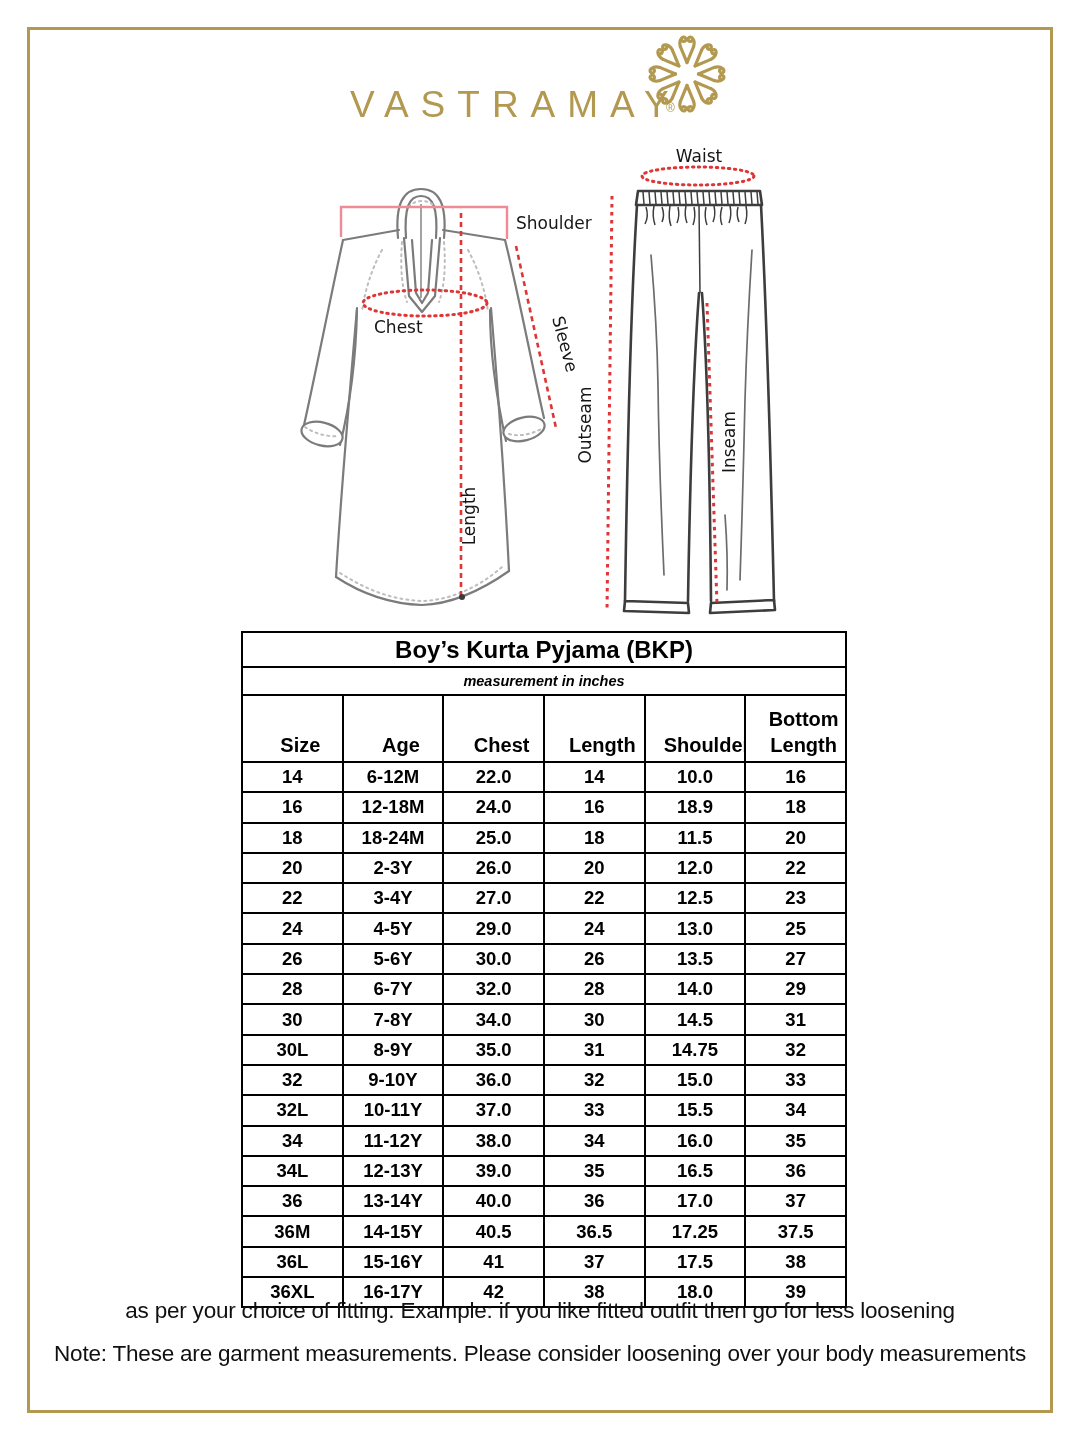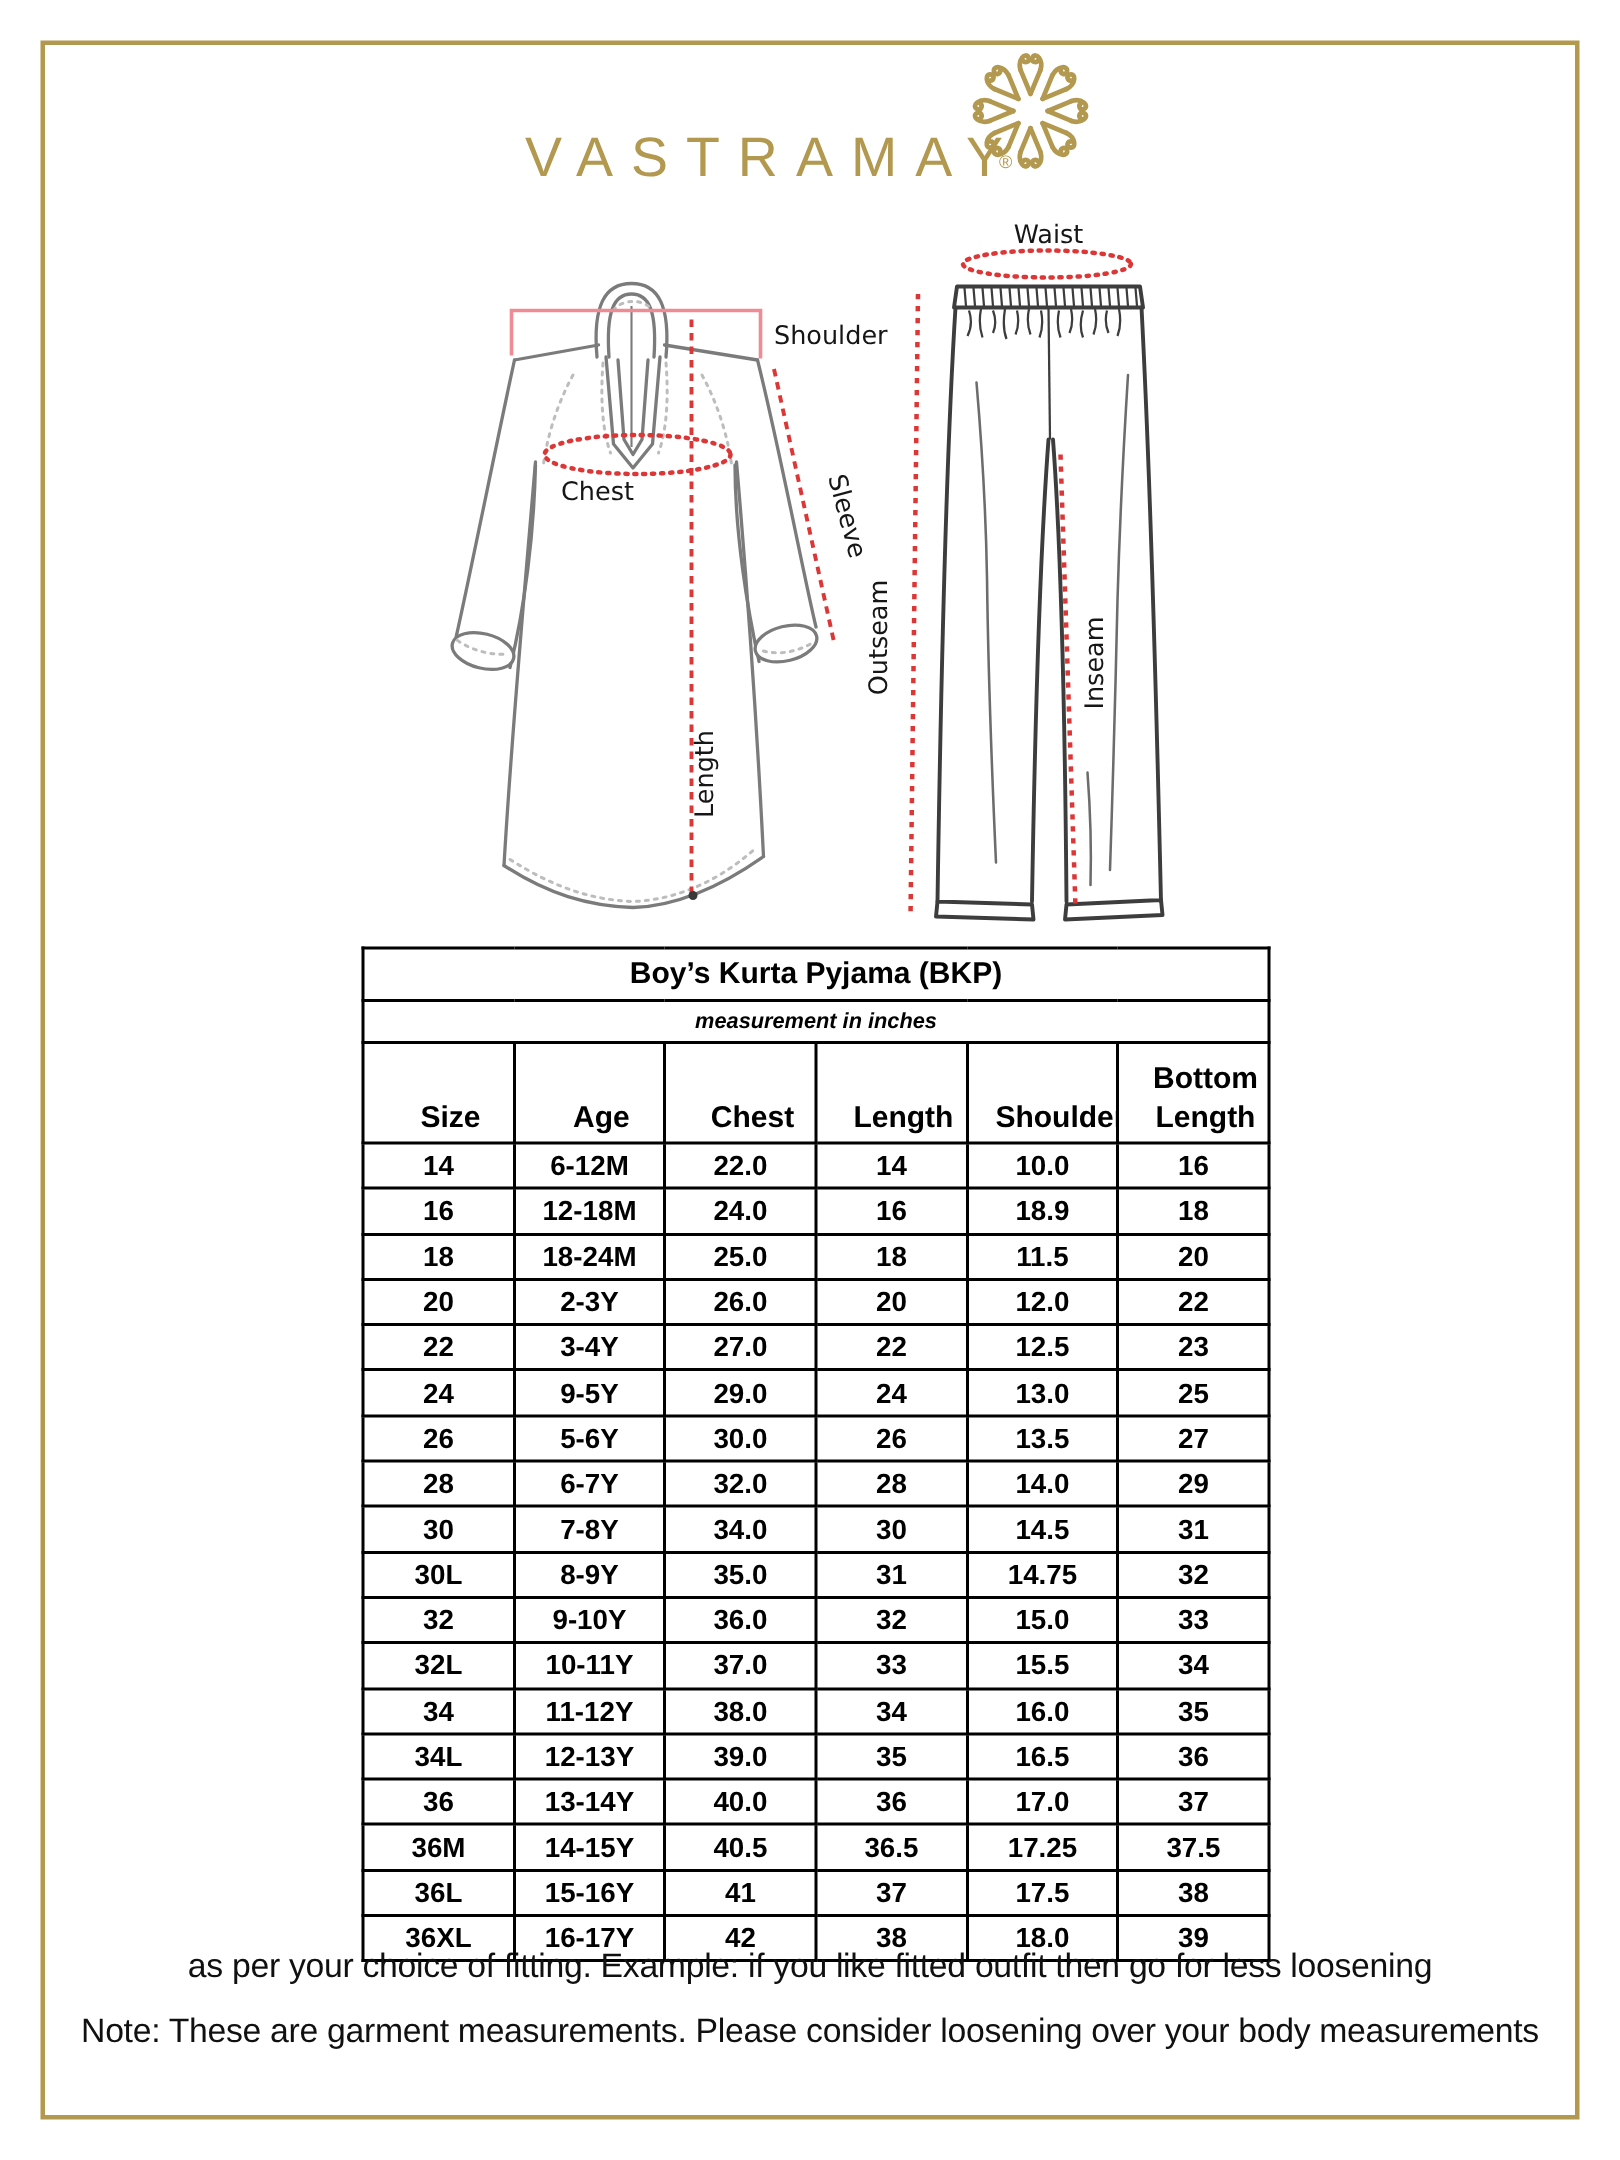--- a/index.html
+++ b/index.html
@@ -26,21 +26,21 @@
   .r-dash{stroke:var(--red,#dd3636);fill:none;stroke-width:2.6;stroke-dasharray:5 4;}
   .r-dotline{stroke:var(--red,#dd3636);fill:none;stroke-width:3;stroke-dasharray:3.5 4.5;}
   .r-dotted{stroke:var(--red,#dd3636);fill:none;stroke-width:3;stroke-dasharray:1.5 4.5;stroke-linecap:round;}
   .pink{stroke:var(--pink,#ef8b95);fill:none;stroke-width:2.4;}
   .dlabel{font-family:"DejaVu Sans",sans-serif;font-size:17px;fill:#161616;}
 
   
   .size-table{position:absolute;left:241px;top:631px;width:606px;border-collapse:collapse;
               table-layout:fixed;color:#000;}
   .size-table th,.size-table td{border:2px solid #000;text-align:center;overflow:hidden;}
-  .t-title{height:31px;font-size:20px;font-weight:700;margin-left:12px;}
+  .t-title{height:31px;font-size:24px;font-weight:700;margin-left:12px;}
   .t-sub{height:24px;font-size:14.5px;font-weight:700;font-style:italic;}
   .head-row th{height:62px;vertical-align:bottom;font-size:20px;font-weight:700;
                padding:0 2px 3px 18px;line-height:1.3;}
   .size-table tbody td{height:26.3px;font-size:18.5px;font-weight:700;}
 
   
   .note{position:absolute;left:45px;right:45px;top:1289px;text-align:center;
         font-size:22.5px;line-height:43px;color:#101010;letter-spacing:-0.2px;}
 </style>
 </head>
@@ -196,21 +196,21 @@
       <tr>
         <td>22</td>
         <td>3-4Y</td>
         <td>27.0</td>
         <td>22</td>
         <td>12.5</td>
         <td>23</td>
       </tr>
       <tr>
         <td>24</td>
-        <td>9-5Y</td>
+        <td>4-5Y</td>
         <td>29.0</td>
         <td>24</td>
         <td>13.0</td>
         <td>25</td>
       </tr>
       <tr>
         <td>26</td>
         <td>5-6Y</td>
         <td>30.0</td>
         <td>26</td>

